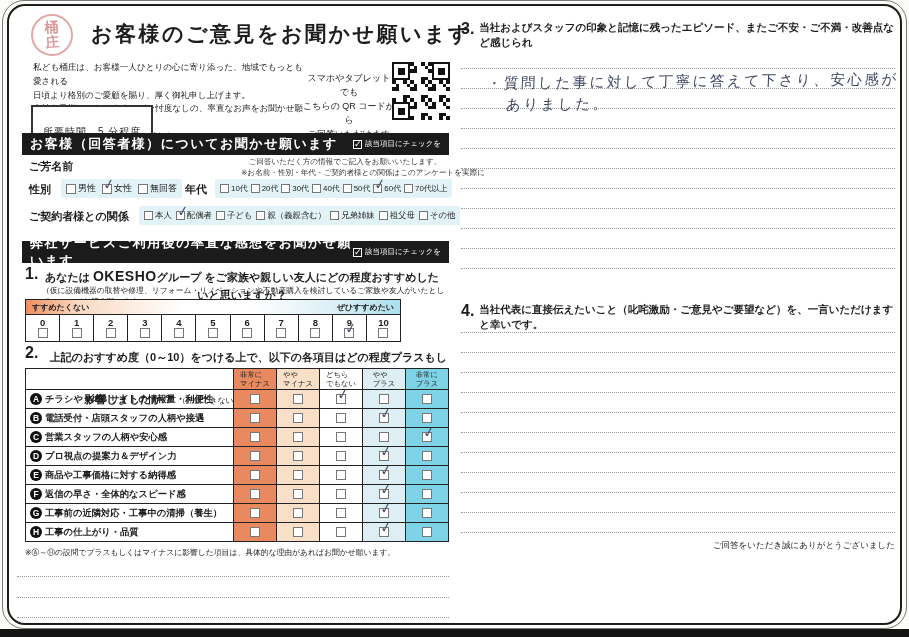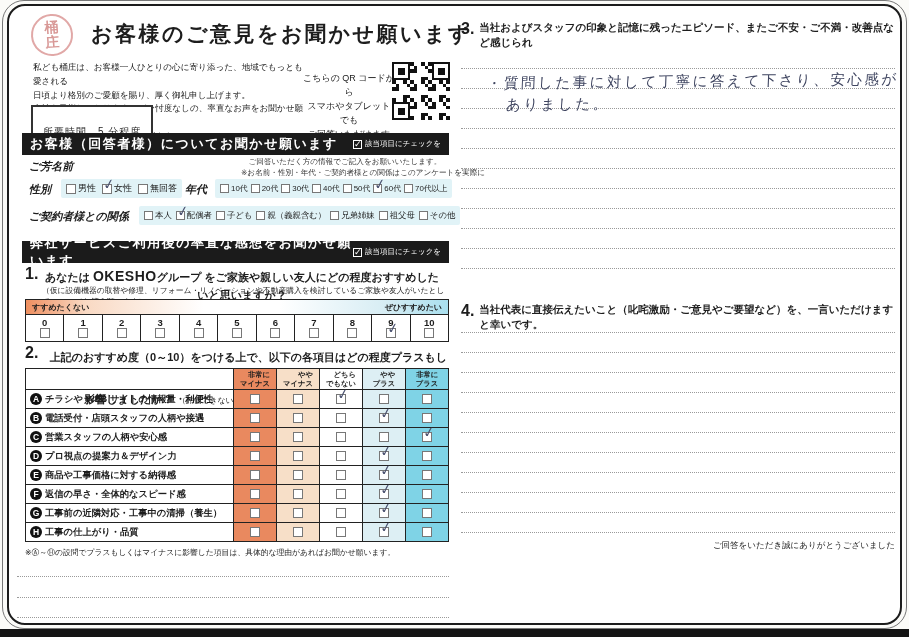--- a/index.html
+++ b/index.html
@@ -32,52 +32,52 @@
   .qr div { position:absolute; background:#111; }
   .time-box { position:absolute; left:22px; top:99px; border:2px solid #333; padding:18px 10px 3px 10px; font-size:10px; letter-spacing:1px; background:#fff; }
 
   .bar { position:absolute; left:13px; width:427px; height:22px; background:#1b1b1b; color:#fff;
          display:flex; align-items:center; padding:0 8px; }
   .bar .bar-title { font-size:13px; font-weight:bold; letter-spacing:1.5px; flex:1; }
   .bar .bar-note { font-size:7.5px; display:flex; align-items:center; gap:3px; }
   .bar-cb { width:9px; height:9px; border:1.2px solid #fff; position:relative; display:inline-block; }
   .bar-cb::after { content:"✓"; position:absolute; left:0px; top:-2px; font-size:9px; color:#fff; }
 
-  .lbl { font-weight:bold; font-size:11px;font-style:italic; }
+  .lbl { font-weight:bold; font-size:11px; }
   .small-note { font-size:7.6px; line-height:1.5; color:#333; }
 
   .strip { background:#e1f3f7; border-radius:2px; display:inline-flex; align-items:center; padding:2px 5px; gap:6px; white-space:nowrap; }
   .opt { display:inline-flex; align-items:center; gap:2px; }
   .cb { width:10px; height:10px; border:1.1px solid #777; background:#fff; position:relative; flex:none; }
   .tick { position:absolute; left:0px; top:-8px; font-size:14px; font-weight:bold; color:#49506e; transform:rotate(-10deg); line-height:1; }
   .olb { font-size:9px; }
 
   .qnum { font-size:16px; font-weight:bold; }
   .qtext { font-size:11px; font-weight:bold; }
   .qsub { font-size:7.8px; color:#222; }
   .brand { font-weight:900; font-size:14px; letter-spacing:.5px; }
 
-  .nps { position:absolute; left:16px; top:293px; width:424px; border:1.6px solid #222; }
+  .nps { position:absolute; left:16px; top:293px; width:376px; border:1.6px solid #222; }
   .nps-grad { height:15px; display:flex; align-items:center; justify-content:space-between; padding:0 6px;
     background:linear-gradient(90deg,#ee8f60 0%,#f9d9c3 14%,#ffffff 42%,#ffffff 60%,#d7edf4 85%,#a9dfee 100%);
     border-bottom:1.2px solid #222; font-size:8px; font-weight:bold; }
   .nps-cells { display:flex; }
   .nps-cell { flex:1; height:26px; border-left:1px solid #222; display:flex; flex-direction:column; align-items:center; justify-content:center; gap:1px; }
   .nps-cell:first-child { border-left:none; }
   .nps-num { font-size:9.5px; font-weight:bold; line-height:1; }
 
   .impact { position:absolute; left:16px; top:362px; width:424px; border:1.6px solid #222; }
   .t-row { display:flex; border-top:1px solid #222; }
   .t-row:first-child { border-top:none; }
   .t-cell { border-left:1px solid #222; display:flex; align-items:center; justify-content:center; }
   .t-cell:first-child { border-left:none; }
   .t-label { width:208px; justify-content:flex-start; padding:0 4px; font-size:9.3px; font-weight:bold; gap:3px; }
   .t-opt { width:43.2px; }
   .t-head { height:20px; }
-  .t-head .t-opt { font-size:7.3px; font-weight:bold; text-align:right; line-height:1.25; }
+  .t-head .t-opt { font-size:7.3px; font-weight:normal; text-align:left; line-height:1.25; }
   .t-body { height:19px; }
   .circ { width:12px; height:12px; border-radius:50%; background:#111; color:#fff; font-size:8.5px; font-weight:bold;
           display:inline-flex; align-items:center; justify-content:center; flex:none; }
 
   .footnote { position:absolute; left:16px; top:541px; font-size:7.8px; color:#222; }
   .dotline { position:absolute; border-top:1.6px dotted #9a9a9a; }
 
   
   .q3head, .q4head { position:absolute; left:452px; width:440px; }
   .qhead-flex { display:flex; gap:5px; }
@@ -99,22 +99,22 @@
   <div class="title">お客様のご意見をお聞かせ願います</div>
 
   <div class="intro">
     <div>私ども桶庄は、お客様一人ひとりの心に寄り添った、地域でもっとも愛される</div>
     <div>日頃より格別のご愛顧を賜り、厚く御礼申し上げます。</div>
     <div>会社を目指しております。ぜひ忖度なしの、率直なお声をお聞かせ願います。</div>
     <div>何卒、よろしくお願い申し上げます。</div>
   </div>
 
   <div class="qr-note">
+    <div>スマホやタブレットでも</div>
     <div>こちらの QR コードから</div>
-    <div>スマホやタブレットでも</div>
     <div>ご回答いただけます</div>
   </div>
   <div class="qr" id="qr">
       <div style="left: 18.125px; top: 0px; width: 3.625px; height: 3.625px;"></div>
       <div style="left: 29px; top: 0px; width: 3.625px; height: 3.625px;"></div>
       <div style="left: 36.25px; top: 0px; width: 3.625px; height: 3.625px;"></div>
       <div style="left: 21.75px; top: 3.625px; width: 3.625px; height: 3.625px;"></div>
       <div style="left: 32.625px; top: 3.625px; width: 3.625px; height: 3.625px;"></div>
       <div style="left: 18.125px; top: 7.25px; width: 3.625px; height: 3.625px;"></div>
       <div style="left: 21.75px; top: 7.25px; width: 3.625px; height: 3.625px;"></div>

